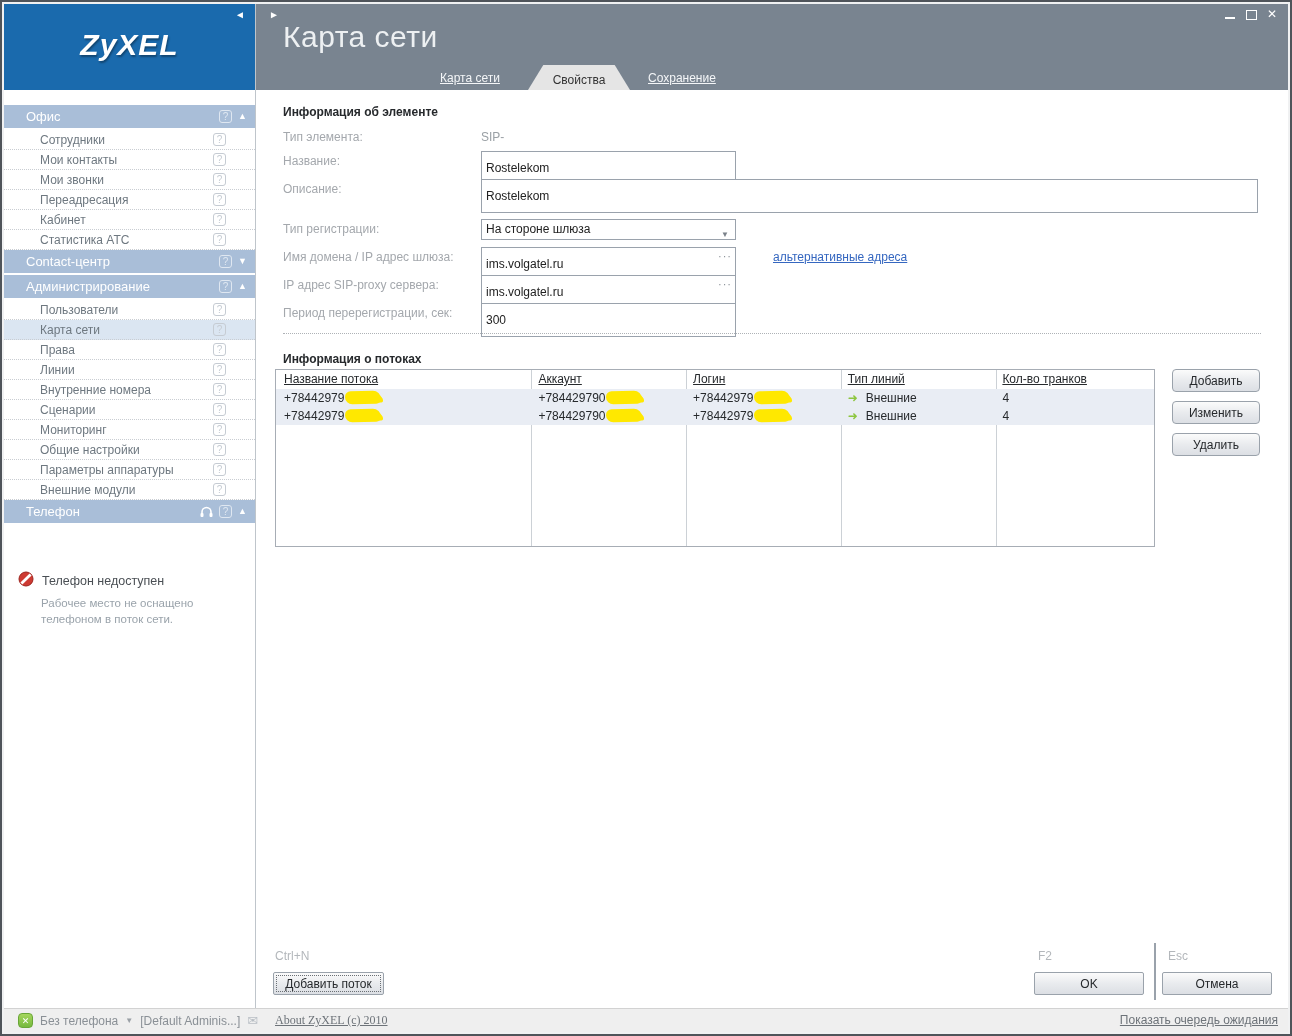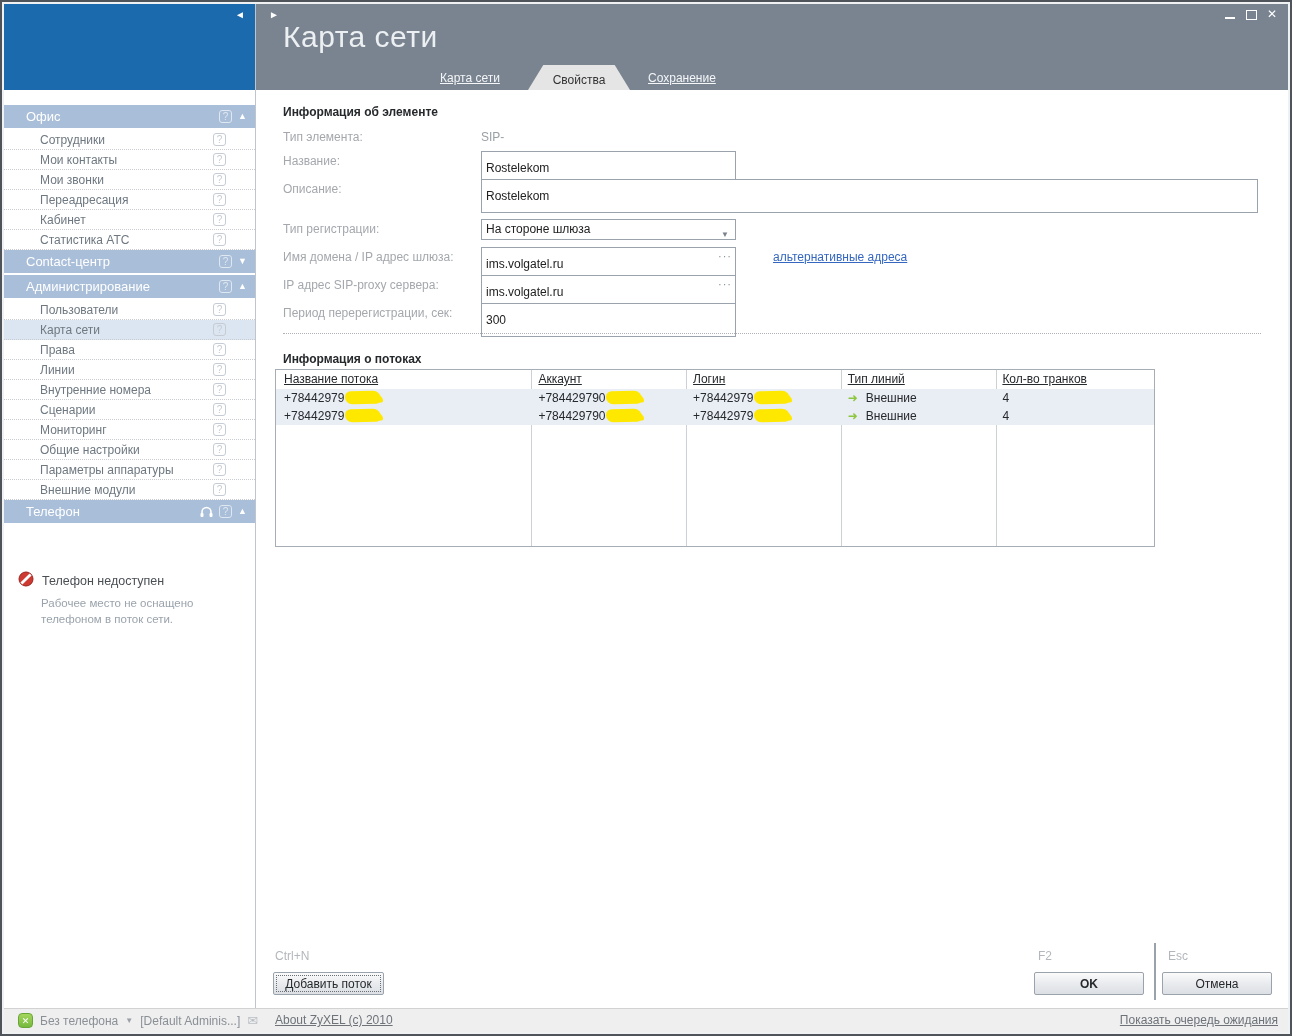--- a/index.html
+++ b/index.html
@@ -70,42 +70,43 @@
   .blob { display:inline-block; width:36px; height:13px; background:var(--yellow,#ffe800); border-radius:7px 10px 6px 9px; vertical-align:-2px; margin-left:1px; transform:rotate(-1.5deg); box-shadow:5px 2px 0 -3px var(--yellow,#ffe800), -2px 2px 0 -4px var(--yellow,#ffe800); }
   .arrow-ic { color:var(--green,#8dc63f); font-weight:bold; margin-right:8px; }
 
   .side-buttons { position:absolute; left:916px; top:279px; width:88px; }
   .sbtn { display:block; width:88px; height:23px; margin-bottom:9px; border:1px solid #9aa2ab; border-radius:4px; background:linear-gradient(#fbfbfb,#e9ebee 50%,#dcdfe4); font-family:inherit; font-size:12px; color:#26292c; cursor:pointer; }
 
   
   .shortcut { position:absolute; color:#b3b7bb; font-size:12px; }
   .fbtn { position:absolute; height:23px; border:1px solid #9aa2ab; border-radius:2px; background:linear-gradient(#fbfbfb,#e9ebee 50%,#dcdfe4); font-family:inherit; font-size:12px; color:#26292c; cursor:pointer; }
   #add-stream-btn { left:17px; top:882px; width:111px; outline:1px dotted #6a6f74; outline-offset:-4px; }
-  #ok-btn { left:778px; top:882px; width:110px;font-weight:bold; }
+  #ok-btn { left:778px; top:882px; width:110px; }
   #cancel-btn { left:906px; top:882px; width:110px; }
   .btn-divider { position:absolute; left:898px; top:853px; width:2px; height:57px; background:#9aa2ab; }
 
   
   #statusbar { position:absolute; left:0; right:0; bottom:0; height:24px; background:#efefef; border-top:1px solid #d2d2d2; }
   .sb-left { position:absolute; left:14px; top:0; height:23px; display:flex; align-items:center; gap:7px; color:#8a9096; }
   .sb-green { width:15px; height:15px; border-radius:4px; background:linear-gradient(#a5d65e,#76b93e); border:1px solid #69a637; color:#fff; font-size:9px; line-height:14px; text-align:center; cursor:pointer; }
   .sb-dd-arrow { font-size:8px; color:#9aa0a6; cursor:pointer; }
   .envelope-ic { color:#b8bec4; font-size:13px; cursor:pointer; }
   .sb-link { color:#6d7379; text-decoration:underline; cursor:pointer; }
-  #about-link { position:absolute; left:271px; top:4px; }
+  #about-link { position:absolute; left:271px; top:4px;font-family:Liberation Serif, serif; }
   #queue-link { position:absolute; right:10px; top:4px; }
 </style>
 </head>
 <body>
 
 <div class="frame">
   <div class="frame-inner">
 
     <aside id="sidebar">
       <div class="logo">
+        <span class="logo-text">ZyXEL</span>
         <span class="collapse-ic">◄</span>
       </div>
       <nav id="sidebar-menu">
           <div class="sec-header"><span>Офис</span><span class="sec-icons">
               <span class="help-ic">?</span>
               <span class="tri">▲</span>
             </span></div>
           <div class="item"><span>Сотрудники</span><span class="help-ic">?</span></div>
           <div class="item"><span>Мои контакты</span><span class="help-ic">?</span></div>
           <div class="item"><span>Мои звонки</span><span class="help-ic">?</span></div>
@@ -229,20 +230,25 @@
             <div class="tcell" style="width: 160px;"><span>4</span></div>
           </div>
           <div class="trow drow" style="top: 37px;">
             <div class="tcell" style="width: 255px;"><span>+78442979</span><span class="blob"></span></div>
             <div class="tcell" style="width: 155px;"><span>+784429790</span><span class="blob"></span></div>
             <div class="tcell" style="width: 155px;"><span>+78442979</span><span class="blob"></span></div>
             <div class="tcell" style="width: 155px;"><span class="arrow-ic">➜</span><span>Внешние</span></div>
             <div class="tcell" style="width: 160px;"><span>4</span></div>
           </div>
         </div>
+      <div class="side-buttons" id="stream-buttons">
+          <button class="sbtn">Добавить</button>
+          <button class="sbtn">Изменить</button>
+          <button class="sbtn">Удалить</button>
+        </div>
 
       <span class="shortcut" style="left:19px; top:859px">Ctrl+N</span>
       <button class="fbtn" id="add-stream-btn">Добавить поток</button>
 
       <span class="shortcut" style="left:782px; top:859px">F2</span>
       <button class="fbtn" id="ok-btn">OK</button>
       <div class="btn-divider"></div>
       <span class="shortcut" style="left:912px; top:859px">Esc</span>
       <button class="fbtn" id="cancel-btn">Отмена</button>
     </main>

